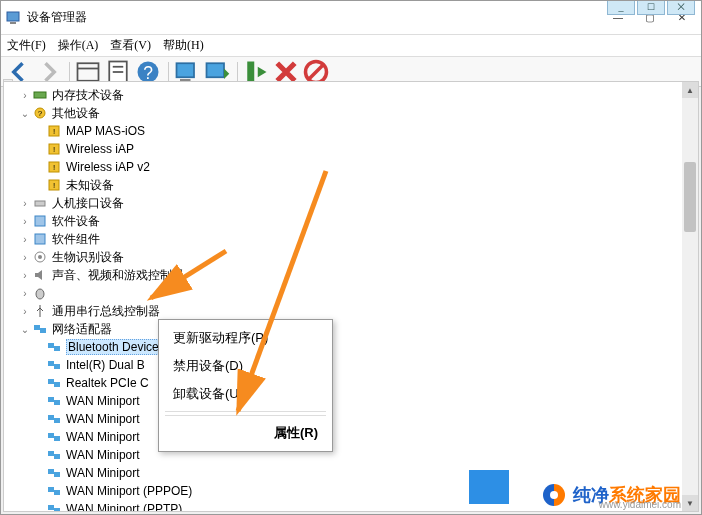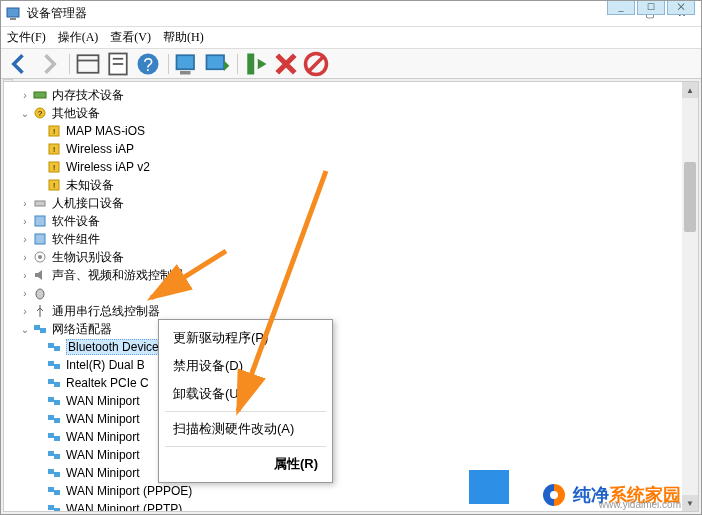--- a/index.html
+++ b/index.html
@@ -1,17 +1,17 @@
 <!DOCTYPE html>
 <html><head>
 <meta charset="utf-8">
 <style>
   * { box-sizing: border-box; font-family: "Microsoft YaHei", sans-serif; }
   body { margin: 0; width: 702px; height: 515px; background: #f0f0f0; border: 1px solid #999; position: relative; overflow: hidden; }
-  .titlebar { height: 26px; background: #fff; display: flex; align-items: center; padding: 0 4px; border-bottom: 1px solid #ddd; }
+  .titlebar { height: 34px; background: #fff; display: flex; align-items: center; padding: 0 4px; border-bottom: 1px solid #ddd; }
   .titlebar .appicon { width: 16px; height: 16px; margin-right: 6px; }
   .titlebar .title { font-size: 12px; flex: 1; }
   .titlebar .winbtns { display: flex; gap: 2px; }
   .titlebar .winbtn { width: 30px; height: 20px; display: flex; align-items: center; justify-content: center; font-size: 10px; color: #333; }
   .menubar { height: 22px; background: #fff; display: flex; align-items: center; padding: 0 6px; font-size: 12px; border-bottom: 1px solid #ddd; }
   .menubar .menuitem { margin-right: 12px; font-family: Liberation Serif, serif; }
   .toolbar { height: 30px; background: #f8f8f8; border-bottom: 1px solid #ccc; display: flex; align-items: center; padding: 0 4px; }
   .toolbar .tbtn { width: 28px; height: 26px; display: flex; align-items: center; justify-content: center; margin-right: 2px; }
   .toolbar .sep { width: 1px; height: 20px; background: #ccc; margin: 0 4px; }
   .client { position: absolute; top: 80px; bottom: 2px; left: 2px; right: 2px; background: #fff; overflow: hidden; border: 1px solid #ccc; }
@@ -379,21 +379,20 @@
     <div class="arrow">▲</div>
     <div class="thumb"></div>
     <div class="arrow" style="position:absolute;bottom:0;width:100%">▼</div>
   </div>
 
   <div class="ctxmenu">
     <div class="mi">更新驱动程序(P)</div>
     <div class="mi">禁用设备(D)</div>
     <div class="mi">卸载设备(U)</div>
     <div class="msep"></div>
-    <div class="mi">扫描检测硬件改动(A)</div>
     <div class="msep"></div>
     <div class="mi bold">属性(R)</div>
   </div>
 </div>
 
 <svg class="arrow-annot" style="left:140px;top:245px;width:90px;height:60px">
     <defs>
       <marker id="ah1" markerWidth="10" markerHeight="10" refX="8" refY="3" orient="auto">
         <path d="M0 0 L9 3 L0 6 z" fill="#f68b1f"></path>
       </marker>

